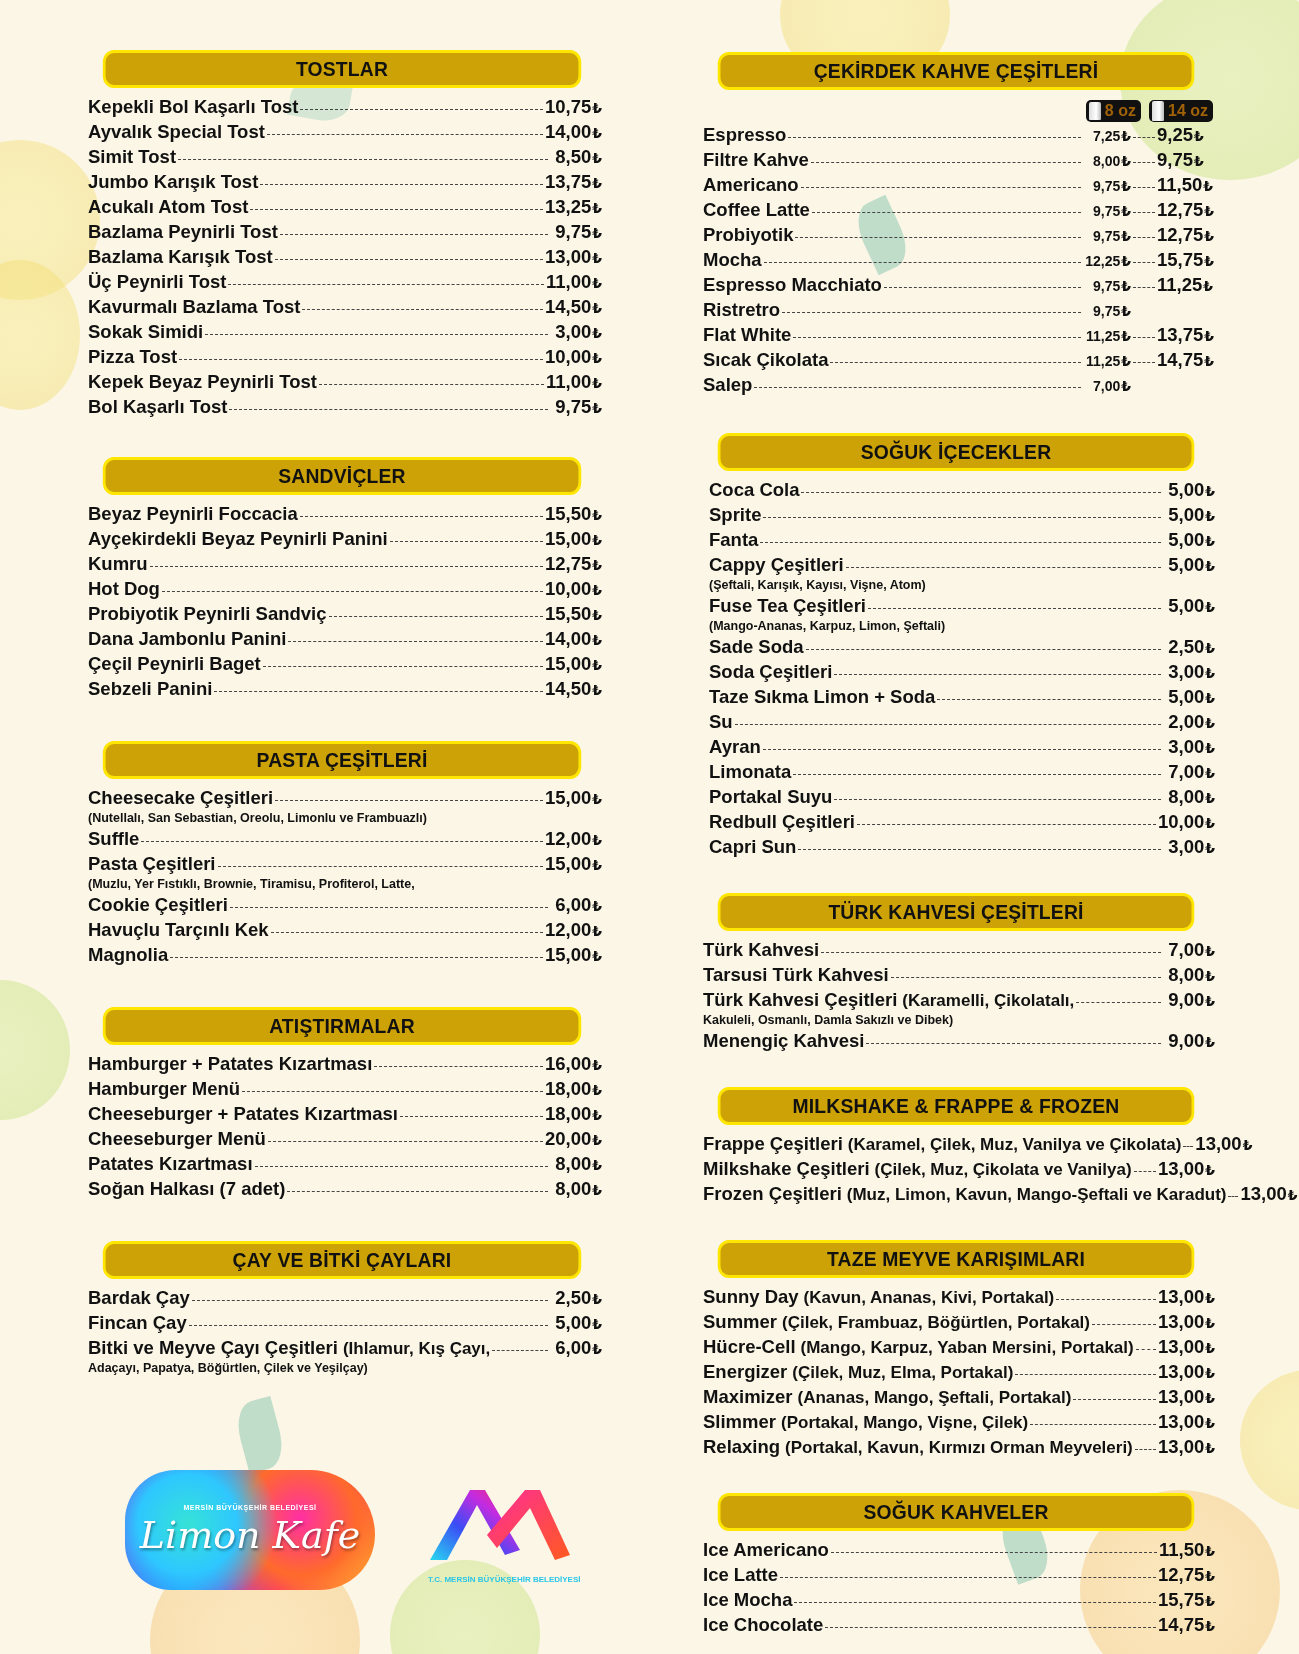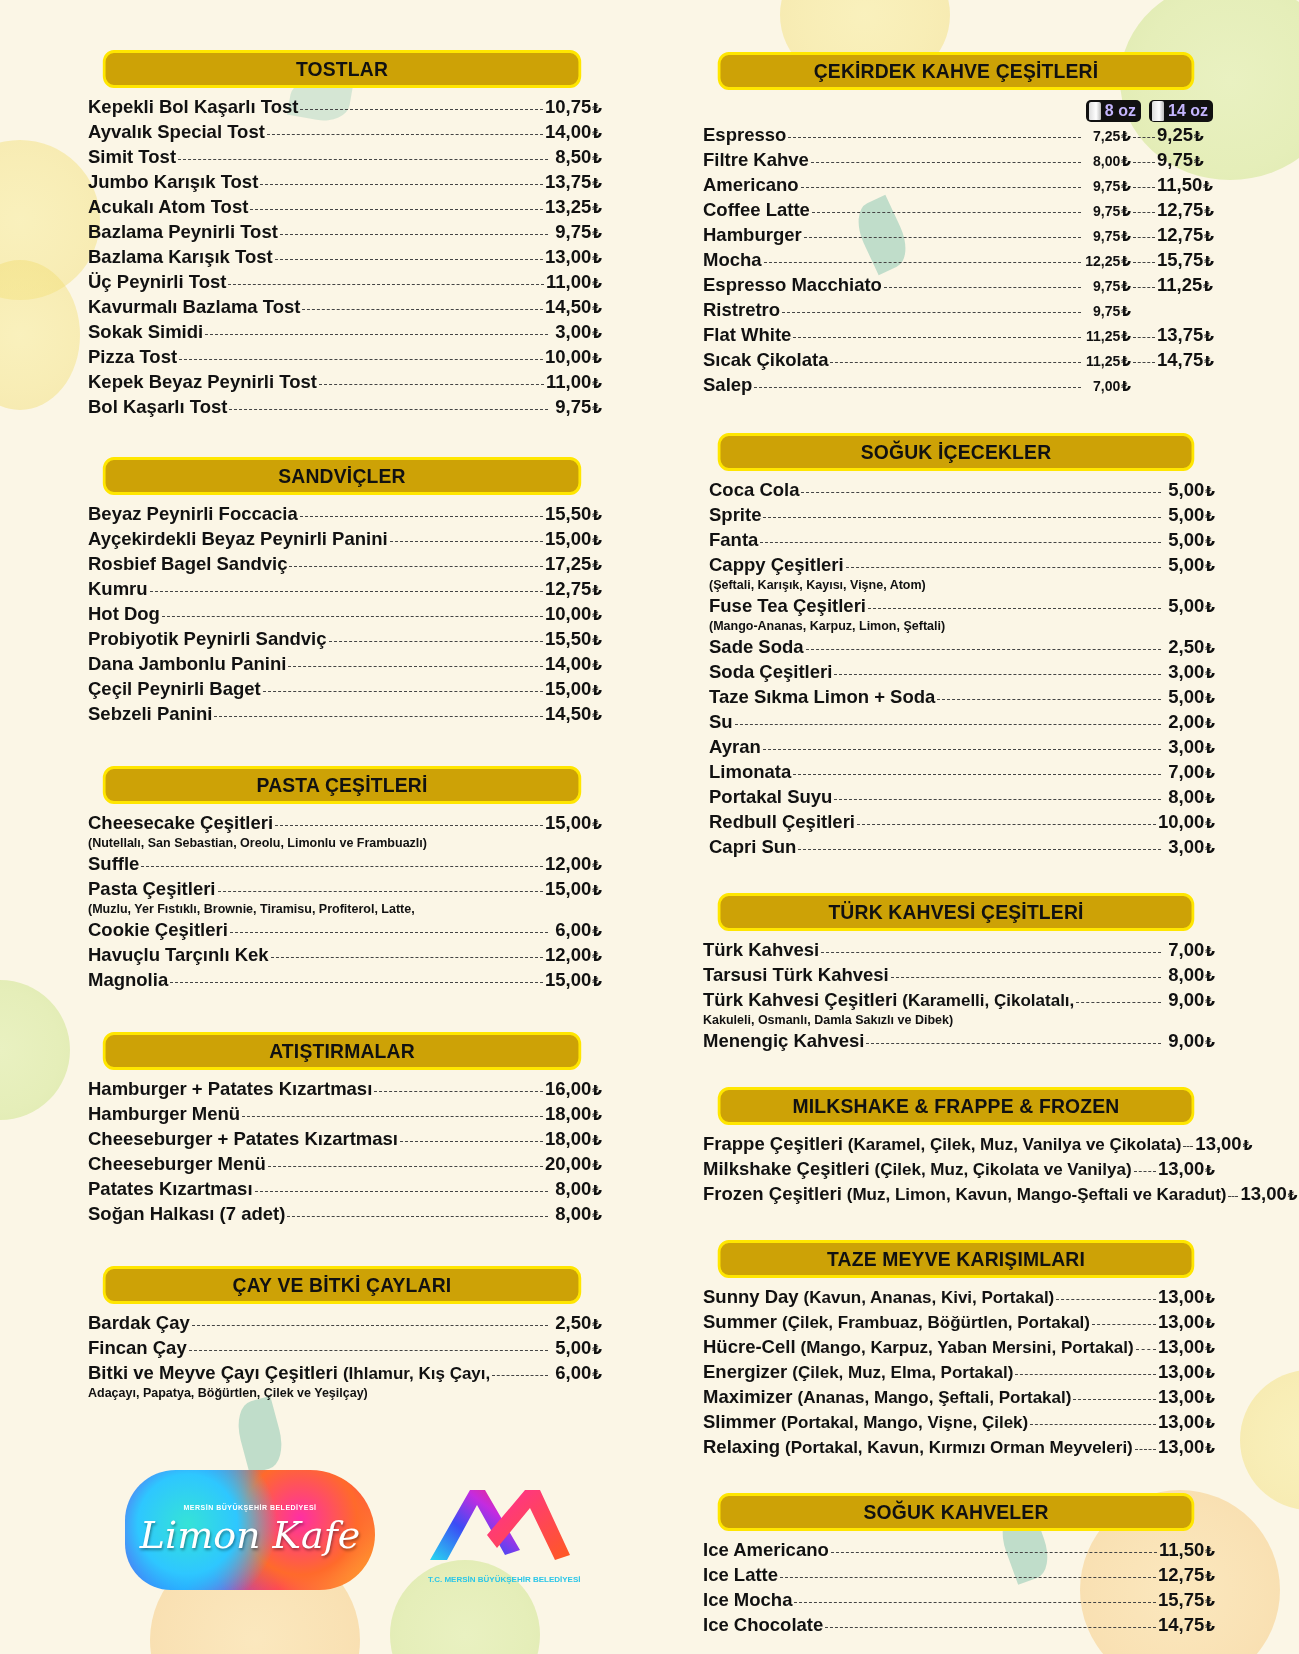--- a/index.html
+++ b/index.html
@@ -51,21 +51,21 @@
   .row .price { flex: 0 0 auto; text-align: right; min-width: 52px; }
   .row .tl { font-size: 14px; margin-left: 1px; }
   .subnote {
     font-weight: bold; font-size: 12.5px; padding-left: 6px;
     height: 18px; line-height: 16px; margin-top: -2px;
   }
 
   
   .size-head { display: flex; justify-content: flex-end; gap: 8px; height: 26px; align-items: center; padding-right: 2px; }
   .cup-badge {
-    display: flex; align-items: center; background: #111; color: #c4b5fd; border-radius: 5px;
+    display: flex; align-items: center; background: #111; color: #a16207; border-radius: 5px;
     height: 22px; padding: 0 5px 0 3px; font-weight: bold; font-size: 16px;
   }
   .cup-icon { width: 12px; height: 18px; background: linear-gradient(90deg, #ddd, #fff 60%, #bbb); border-radius: 2px 2px 1px 1px; margin-right: 4px; }
   .row2 .p8 { flex: 0 0 auto; font-size: 14px; min-width: 48px; text-align: right; }
   .row2 .mid-dots { flex: 0 0 22px; border-bottom: 1.5px dashed #444; transform: translateY(-3px); margin: 0 2px; }
   .row2 .mid-gap { flex: 0 0 22px; margin: 0 2px; }
   .row2 .p14 { flex: 0 0 auto; min-width: 58px; text-align: left; }
 
   .logos { position: absolute; left: 110px; top: 1450px; width: 480px; height: 160px; }
   .limon-logo {
@@ -179,25 +179,20 @@
           <span class="name">Beyaz Peynirli Foccacia</span>
           <span class="dots"></span>
           <span class="price">15,50<span class="tl">₺</span></span>
         </div>
         <div class="row">
           <span class="name">Ayçekirdekli Beyaz Peynirli Panini</span>
           <span class="dots"></span>
           <span class="price">15,00<span class="tl">₺</span></span>
         </div>
         <div class="row">
-          <span class="name">Rosbief  Bagel Sandviç</span>
-          <span class="dots"></span>
-          <span class="price">17,25<span class="tl">₺</span></span>
-        </div>
-        <div class="row">
           <span class="name">Kumru</span>
           <span class="dots"></span>
           <span class="price">12,75<span class="tl">₺</span></span>
         </div>
         <div class="row">
           <span class="name">Hot Dog</span>
           <span class="dots"></span>
           <span class="price">10,00<span class="tl">₺</span></span>
         </div>
         <div class="row">
@@ -358,21 +353,21 @@
           <span class="p14">11,50<span class="tl">₺</span></span>
         </div>
         <div class="row row2">
           <span class="name">Coffee Latte</span>
           <span class="dots"></span>
           <span class="p8">9,75<span class="tl">₺</span></span>
           <span class="mid-dots"></span>
           <span class="p14">12,75<span class="tl">₺</span></span>
         </div>
         <div class="row row2">
-          <span class="name">Hamburger</span>
+          <span class="name">Probiyotik</span>
           <span class="dots"></span>
           <span class="p8">9,75<span class="tl">₺</span></span>
           <span class="mid-dots"></span>
           <span class="p14">12,75<span class="tl">₺</span></span>
         </div>
         <div class="row row2">
           <span class="name">Mocha</span>
           <span class="dots"></span>
           <span class="p8">12,25<span class="tl">₺</span></span>
           <span class="mid-dots"></span>

